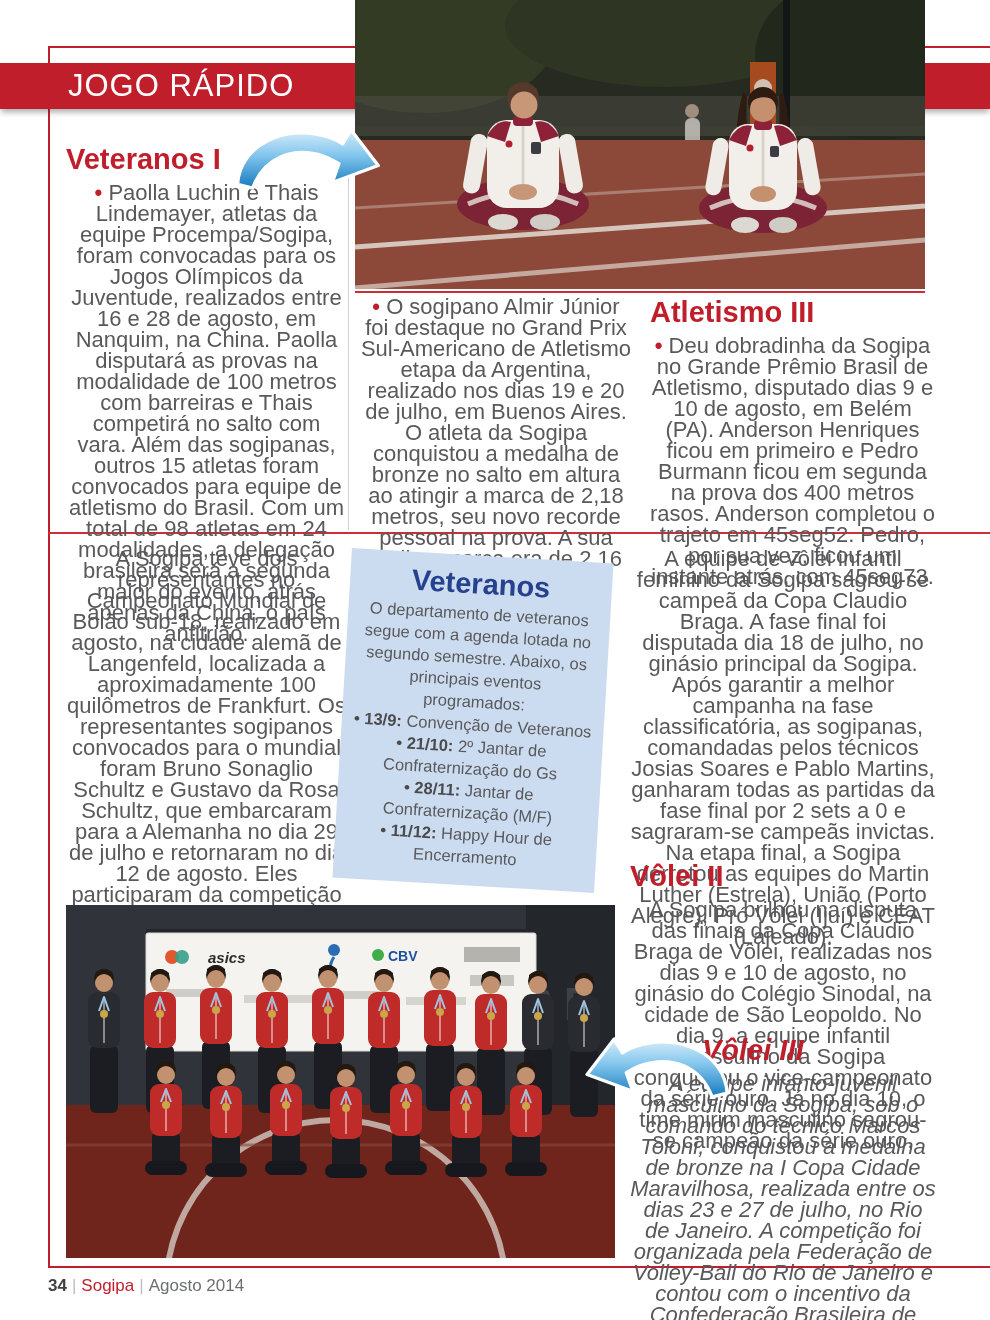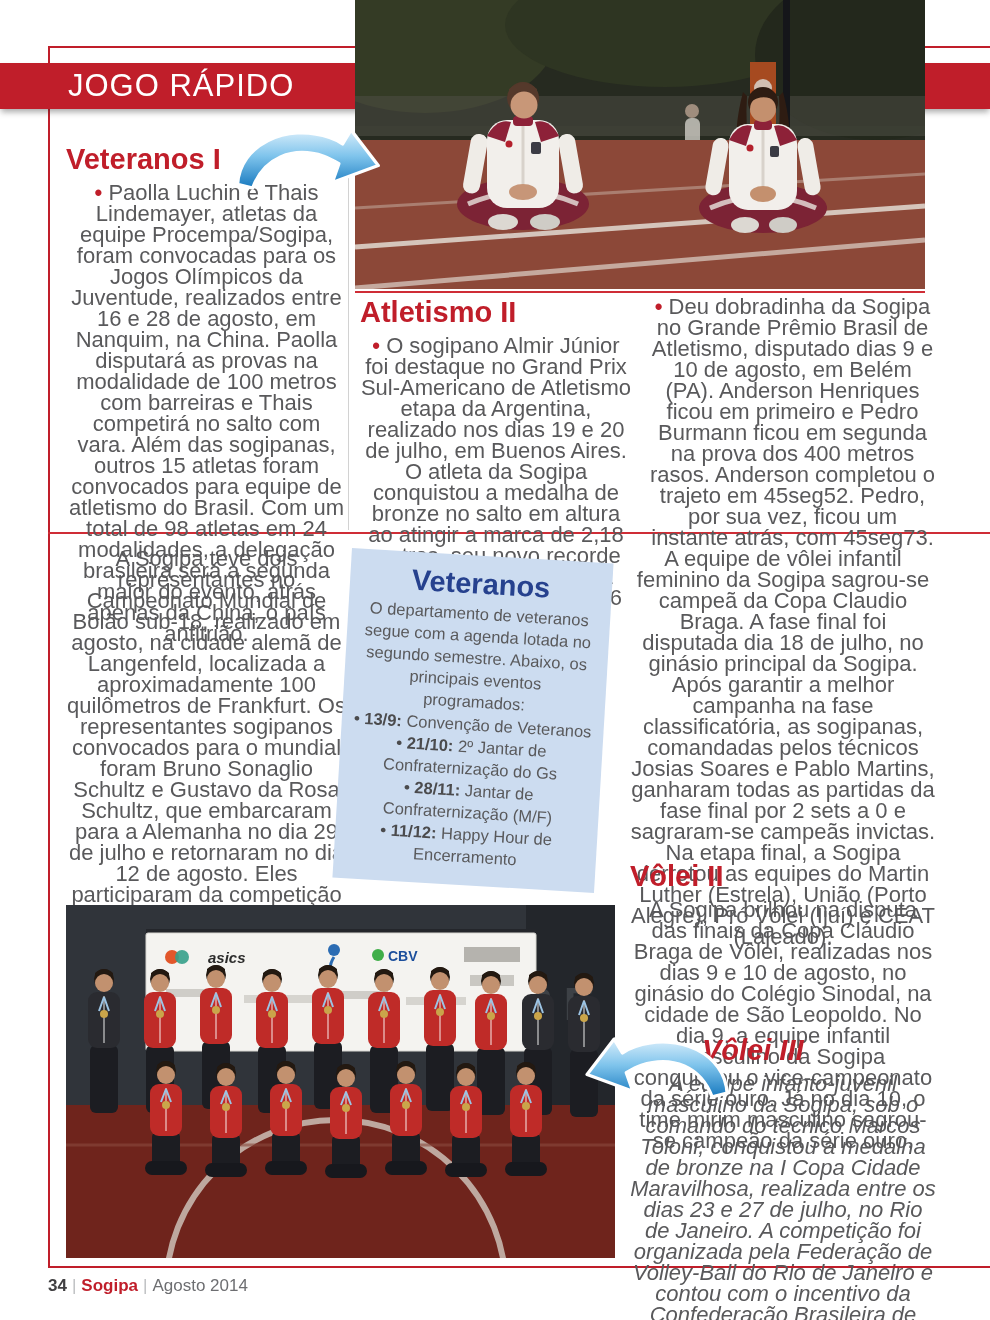--- a/index.html
+++ b/index.html
@@ -61,21 +61,21 @@
   .vt-title{margin:2px 0 3px 0;color:#26418e;font-size:29px;line-height:32px;font-weight:700;}
   .vt-intro{margin:0;color:#59595b;font-size:16.5px;line-height:22px;}
   .vt-events{margin-top:1px;}
   .vt-event{color:#59595b;font-size:16.5px;line-height:22px;}
   .vt-event .vt-bullet{color:#4b4b4d;font-weight:700;}
   .vt-event .vt-date{color:#4b4b4d;font-weight:700;}
 
   
   .footer{position:absolute;left:48px;top:1276px;font-size:17px;color:#6d6e71;}
   .footer .pg{color:#414042;font-weight:700;}
-  .footer .mag{color:#c01e2a;font-weight:700;}
+  .footer .mag{color:#c01e2a;font-weight:400;}
   .footer .sep{color:#bcbec0;padding:0 5px;}
 </style>
 </head>
 <body>
 
 <div class="page">
 
   <div class="rule rule-top"></div>
   <div class="rule rule-left"></div>
   <div class="rule rule-bottom"></div>
@@ -162,25 +162,25 @@
                C109,47 104,44 98,42 C64,31 34,44 22,76 Z" fill="url(#ag1)" stroke="#ffffff" stroke-width="3.5" stroke-linejoin="round"></path>
     </svg>
   </div>
 
   <div class="section sec-atl1">
     <h2 class="sec-title">Veteranos I</h2>
     <p class="sec-body"><span class="bullet">•</span> <span>Paolla Luchin e Thais Lindemayer, atletas da equipe Procempa/Sogipa, foram convocadas para os Jogos Olímpicos da Juventude, realizados entre 16 e 28 de agosto, em Nanquim, na China. Paolla disputará as provas na modalidade de 100 metros com barreiras e Thais competirá no salto com vara. Além das sogipanas, outros 15 atletas foram convocados para equipe de atletismo do Brasil. Com um total de 98 atletas em 24 modalidades, a delegação brasileira será a segunda maior do evento, atrás apenas da China, o país anfitrião.</span></p>
   </div>
 
   <div class="section sec-atl2">
-    <h2 class="sec-title">Atletismo II</h2>
     <p class="sec-body"><span class="bullet">•</span> <span>O sogipano Almir Júnior foi destaque no Grand Prix Sul-Americano de Atletismo etapa da Argentina, realizado nos dias 19 e 20 de julho, em Buenos Aires. O atleta da Sogipa conquistou a medalha de bronze no salto em altura ao atingir a marca de 2,18 metros, seu novo recorde pessoal na prova. A sua melhor marca era de 2,16 metros.</span></p>
   </div>
 
   <div class="section sec-atl3">
+    <h2 class="sec-title">Atletismo III</h2>
     <p class="sec-body"><span class="bullet">•</span> <span>Deu dobradinha da Sogipa no Grande Prêmio Brasil de Atletismo, disputado dias 9 e 10 de agosto, em Belém (PA). Anderson Henriques ficou em primeiro e Pedro Burmann ficou em segunda na prova dos 400 metros rasos. Anderson completou o trajeto em 45seg52. Pedro, por sua vez, ficou um instante atrás, com 45seg73.</span></p>
   </div>
 
   <div class="section sec-bolao">
     <p class="sec-body">A Sogipa teve dois representantes no Campeonato Mundial de Bolão sub-18, realizado em agosto, na cidade alemã de Langenfeld, localizada a aproximadamente 100 quilômetros de Frankfurt. Os representantes sogipanos convocados para o mundial foram Bruno Sonaglio Schultz e Gustavo da Rosa Schultz, que embarcaram para a Alemanha no dia 29 de julho e retornaram no dia 12 de agosto. Eles participaram da competição graças ao apoio da Fundação de Esporte e Lazer do Rio Grande do Sul (Fundergs).</p>
   </div>
 
   <div class="vt-box">
     <h2 class="vt-title">Veteranos</h2>
     <p class="vt-intro">O departamento de veteranos segue com a agenda lotada no segundo semestre. Abaixo, os principais eventos programados:</p>

